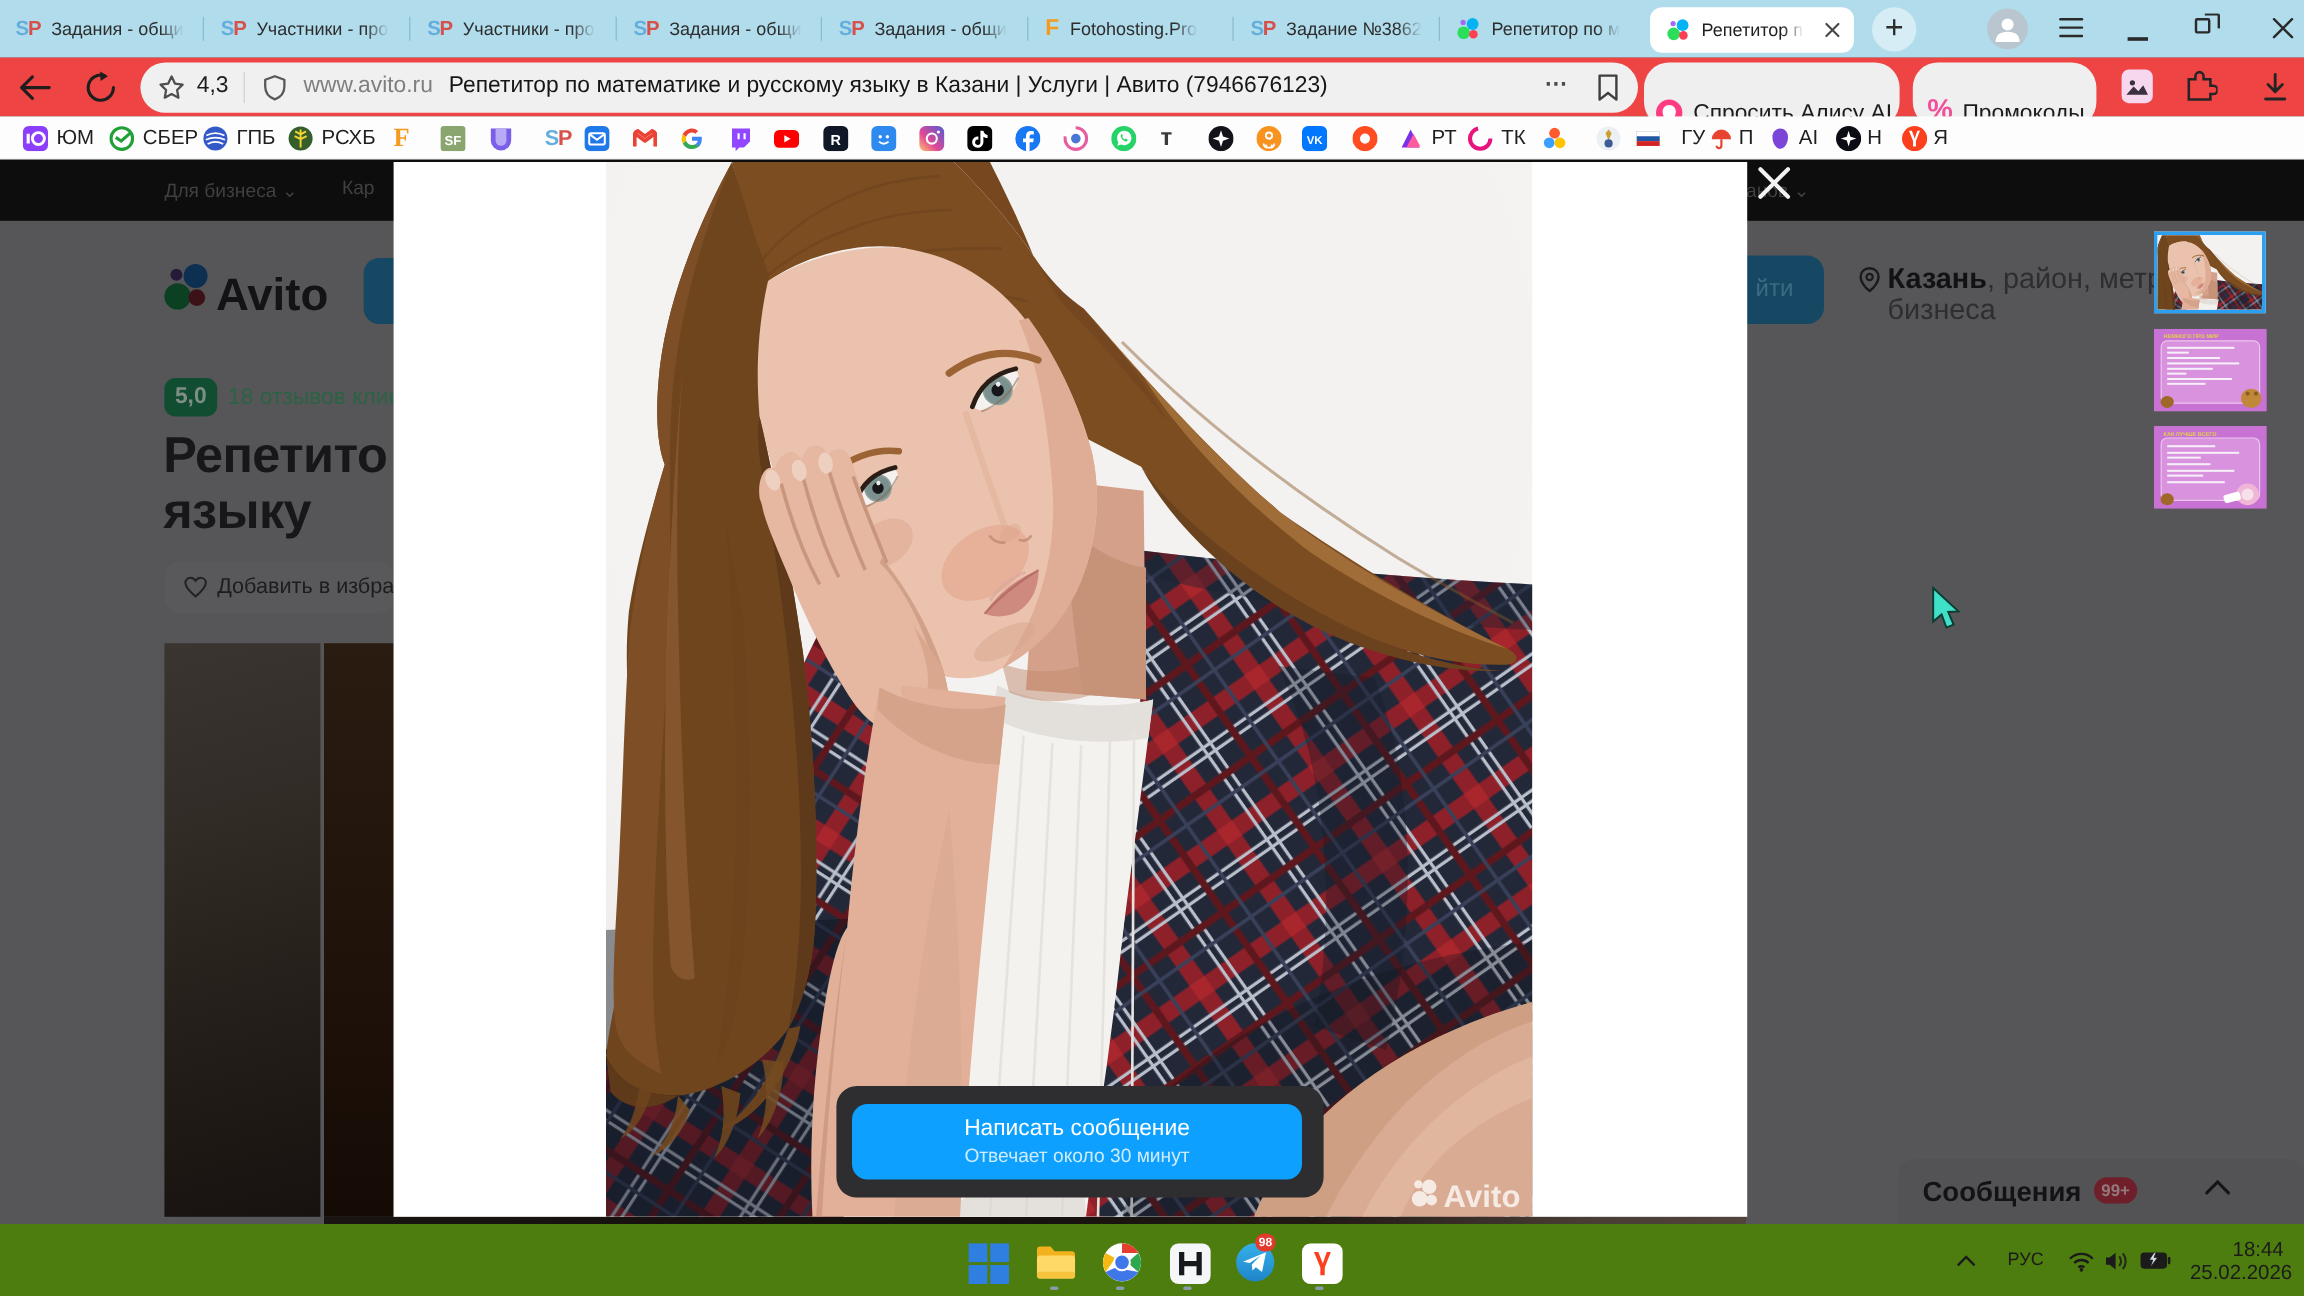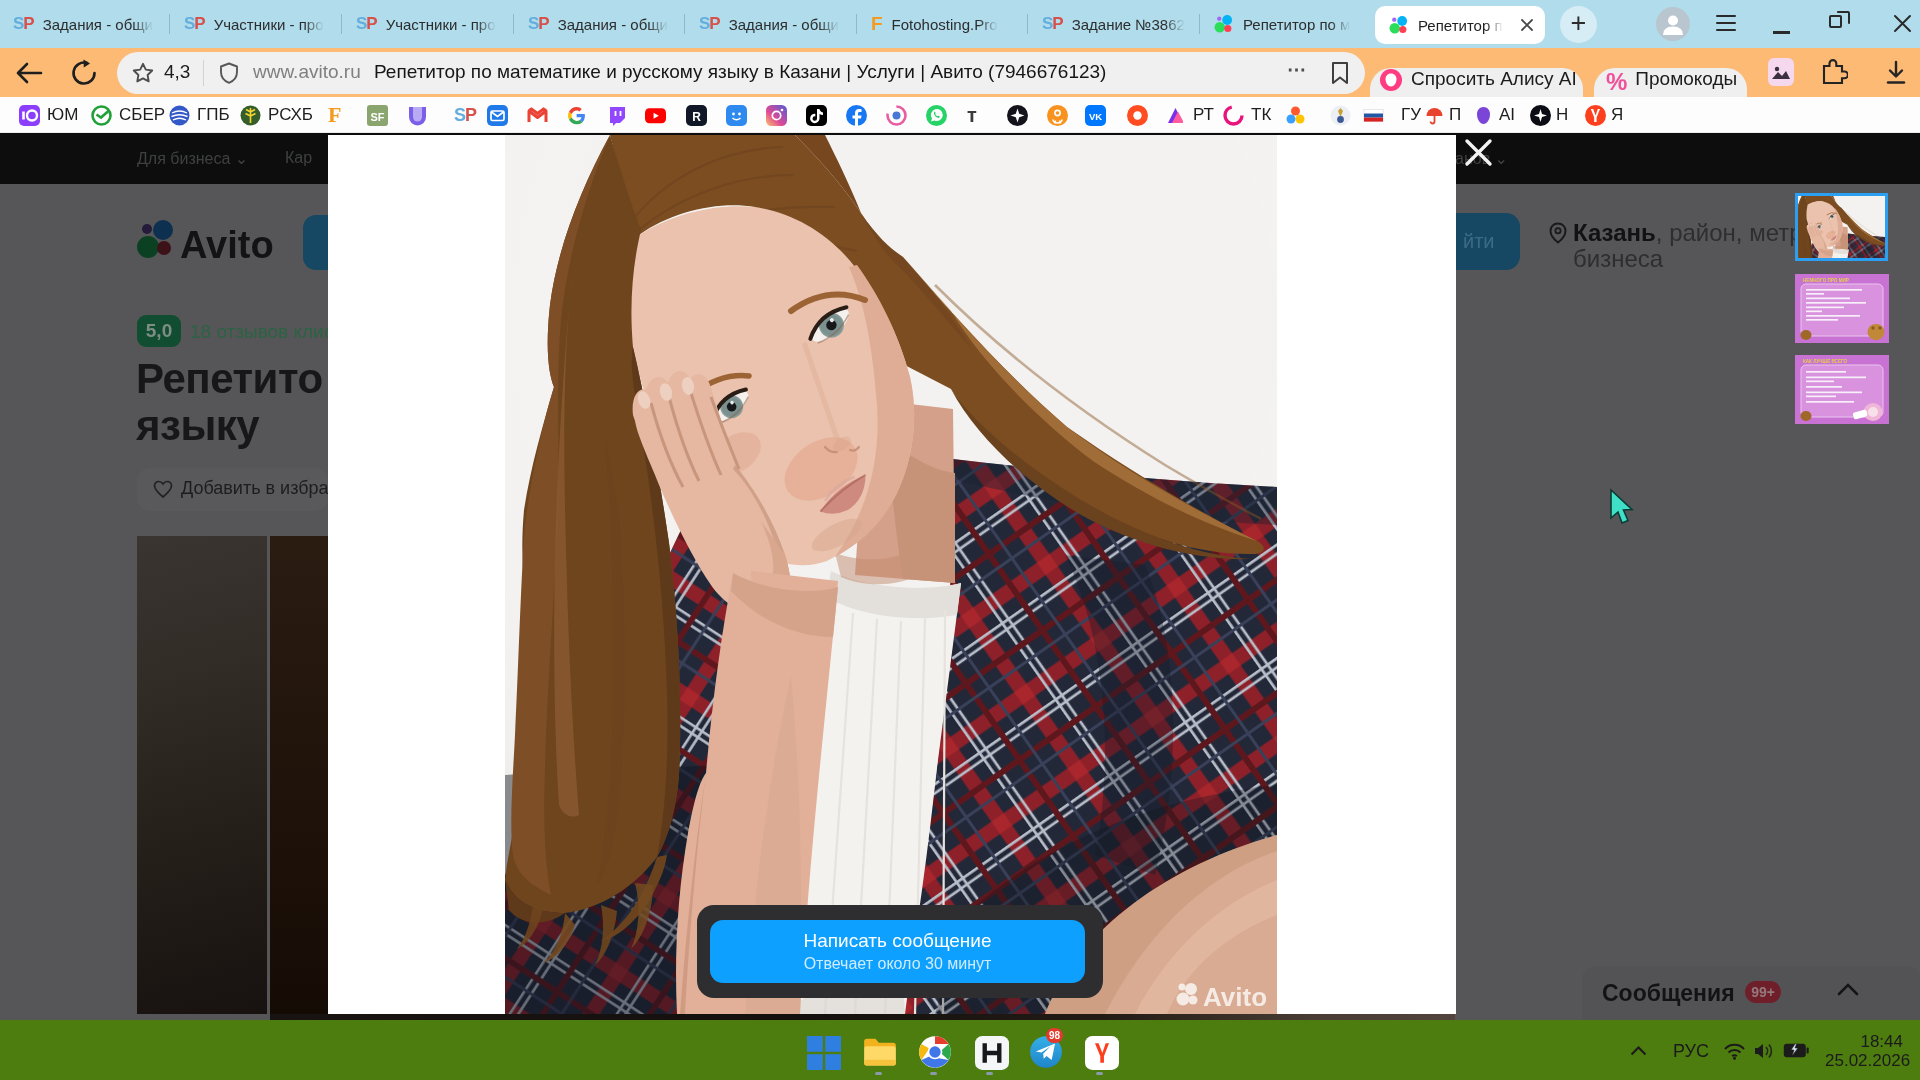--- a/index.html
+++ b/index.html
@@ -16,23 +16,23 @@
 .tabx{position:absolute;right:10px;top:11px;width:16px;height:16px}
 .avico{width:20px;height:20px;flex:none}
 .newtab{position:absolute;left:1560px;top:6px;width:37px;height:37px;border-radius:50%;background:rgba(255,255,255,.48);color:#2c2c2c;font-size:27px;font-weight:300;text-align:center;line-height:34px}
 .profbtn{position:absolute;left:1656px;top:7px;width:34px;height:34px;border-radius:50%;background:#b9c6cf}
 .menubtn{position:absolute;left:1716px;top:15px;width:20px;height:18px}
 .menubtn div{height:2.4px;background:#2a2a2a;border-radius:2px;margin-bottom:4.6px}
 .wmin{position:absolute;left:1773px;top:31px;width:17px;height:2.5px;background:#2a2a2a}
 .wmax{position:absolute;left:1829px;top:15px;width:13px;height:13px;border:2px solid #2a2a2a;border-radius:2px}
 .wmax:after{content:"";position:absolute;left:3px;top:-6px;width:12px;height:12px;border:2px solid #2a2a2a;border-radius:2px;clip-path:polygon(20% 0,100% 0,100% 80%,75% 80%,75% 25%,20% 25%)}
 
-#toolbar{position:absolute;left:0;top:48px;width:1920px;height:49px;background:#fdba74}
+#toolbar{position:absolute;left:0;top:48px;width:1920px;height:49px;background:#ef4444}
 #urlbar{position:absolute;left:117px;top:4px;width:1248px;height:42px;background:#f0f0f0;border-radius:21px;display:flex;align-items:center;font-size:19px}
-.pill{position:absolute;top:20px;height:54px;background:#efefef;border-radius:21px;display:flex;align-items:flex-start;font-size:19px;color:#1c1c1c}
+.pill{position:absolute;top:4px;height:54px;background:#efefef;border-radius:21px;display:flex;align-items:flex-end;font-size:19px;color:#1c1c1c}
 
 #bookmarks{position:absolute;left:0;top:97px;width:1920px;height:36px;background:#fdfdfd;border-bottom:1px solid #ececec}
 .bm{position:absolute;top:6px;height:24px;display:flex;align-items:center;font-size:17px;color:#1e1e1e}
 .bm .bi{width:21px;height:21px;flex:none}
 .bm span{margin-left:7px}
 
 #viewport{position:absolute;left:0;top:133px;width:1920px;height:887px;background:#565658;overflow:hidden}
 #pghead{position:absolute;left:0;top:0;width:1920px;height:51px;background:#0d0d0d;color:#3f4042;font-size:16px}
 #modal{position:absolute;left:328px;top:2px;width:1128px;height:879px;background:#fff}
 
@@ -522,21 +522,21 @@
         <path d="M12.6 22 V16.6 L8.2 6 H11.2 L14.3 14 L17 6 H19.8 L15.6 16.6 V22 Z" fill="#fc3f1d"></path>
       </svg>
     <div style="position:absolute;left:1046px;top:8px;min-width:17px;height:15px;background:#e33a2e;border-radius:8px;color:#fff;font-size:10px;font-weight:bold;text-align:center;line-height:15px;padding:0 2px">98</div>
     <div style="position:absolute;left:875px;top:52px;width:7px;height:3px;background:#8a9aa8;border-radius:2px"></div>
     <div style="position:absolute;left:930px;top:52px;width:7px;height:3px;background:#8a9aa8;border-radius:2px"></div>
     <div style="position:absolute;left:986px;top:52px;width:7px;height:3px;background:#8a9aa8;border-radius:2px"></div>
     <div style="position:absolute;left:1096px;top:52px;width:7px;height:3px;background:#8a9aa8;border-radius:2px"></div>
     <svg style="position:absolute;left:1630px;top:26px" width="17" height="10" viewBox="0 0 17 10">
         <path d="M1.5 8.5 L8.5 1.5 L15.5 8.5" stroke="#1b1b1b" stroke-width="2" fill="none"></path>
       </svg>
-    <span style="position:absolute;left:1673px;top:21px;font-size:18px;color:#1b1b1b">РУС</span>
+    <span style="position:absolute;left:1673px;top:21px;font-size:15px;color:#1b1b1b">РУС</span>
     <svg style="position:absolute;left:1723px;top:23px" width="23" height="17" viewBox="0 0 23 17">
         <path d="M2 6 a13 13 0 0 1 19 0" stroke="#1b1b1b" stroke-width="2" fill="none"></path>
         <path d="M5.5 9.5 a8.5 8.5 0 0 1 12 0" stroke="#1b1b1b" stroke-width="2" fill="none"></path>
         <path d="M9 13 a4.5 4.5 0 0 1 5 0" stroke="#1b1b1b" stroke-width="2" fill="none"></path>
         <circle cx="11.5" cy="15.2" r="1.5" fill="#1b1b1b"></circle>
       </svg>
     <svg style="position:absolute;left:1753px;top:22px" width="22" height="18" viewBox="0 0 22 18">
         <path d="M2 6 H5 L10 2 V16 L5 12 H2 Z" fill="#1b1b1b"></path>
         <path d="M13 5 a6 6 0 0 1 0 8 M16 2.5 a10 10 0 0 1 0 13" stroke="#1b1b1b" stroke-width="1.7" fill="none" opacity=".85"></path>
       </svg>

